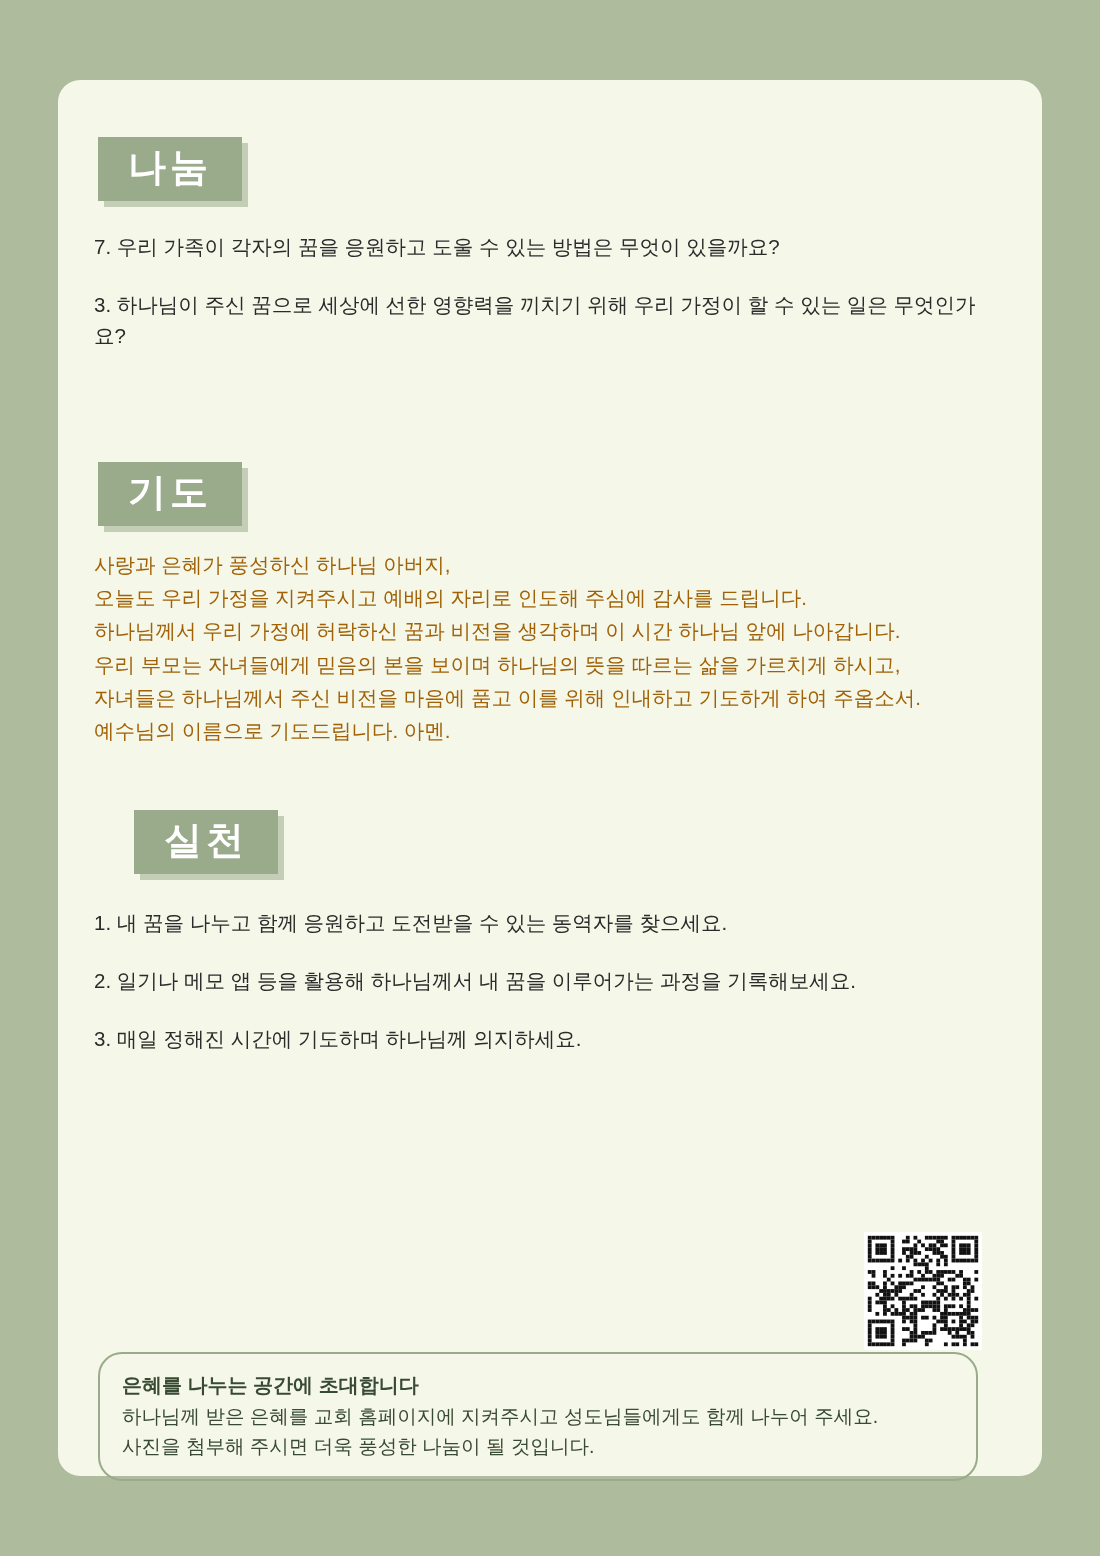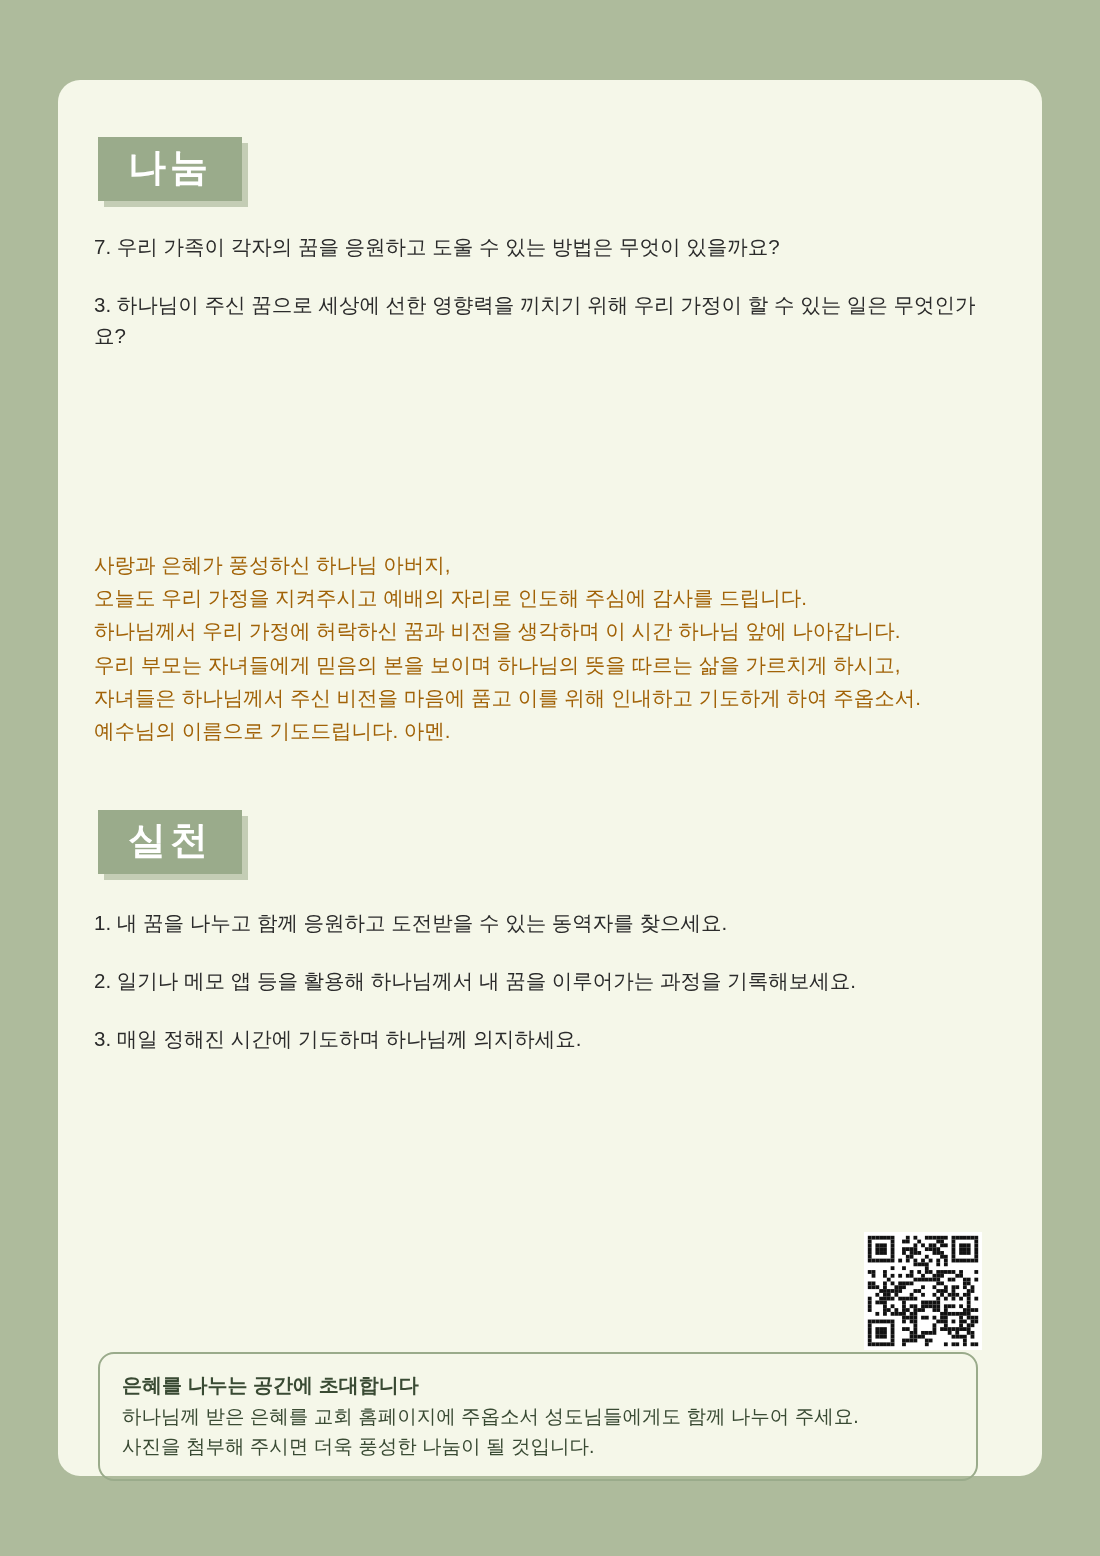--- a/index.html
+++ b/index.html
@@ -81,21 +81,21 @@
   }
   .qr canvas, .qr svg { display: block; }
 
   
   .invite {
     position: absolute;
     left: 40px;
     top: 1272px;
     width: 880px;
     border: 2px solid #9aab8b;
-    border-radius: 16px;
+    border-radius: 24px;
     box-sizing: border-box;
     padding: 16px 22px 18px 22px;
     background: transparent;
   }
   .invite-title {
     font-size: 20px;
     font-weight: bold;
     color: #394a33;
     line-height: 1.5;
     margin-bottom: 2px;
@@ -114,28 +114,31 @@
   <div class="inner">
 
     <div class="badge-wrap" style="top:57px;">
       <span class="badge">나눔</span>
     </div>
     <div class="qlist" style="top:152px;">
       <div class="qitem">7. 우리 가족이 각자의 꿈을 응원하고 도울 수 있는 방법은 무엇이 있을까요?</div>
       <div class="qitem">3. 하나님이 주신 꿈으로 세상에 선한 영향력을 끼치기 위해 우리 가정이 할 수 있는 일은 무엇인가요?</div>
     </div>
 
+    <div class="badge-wrap" style="top:382px;">
+      <span class="badge">기도</span>
+    </div>
     <div class="prayer" style="top:468px;">사랑과 은혜가 풍성하신 하나님 아버지,
 오늘도 우리 가정을 지켜주시고 예배의 자리로 인도해 주심에 감사를 드립니다.
 하나님께서 우리 가정에 허락하신 꿈과 비전을 생각하며 이 시간 하나님 앞에 나아갑니다.
 우리 부모는 자녀들에게 믿음의 본을 보이며 하나님의 뜻을 따르는 삶을 가르치게 하시고,
 자녀들은 하나님께서 주신 비전을 마음에 품고 이를 위해 인내하고 기도하게 하여 주옵소서.
 예수님의 이름으로 기도드립니다. 아멘.</div>
 
-    <div class="badge-wrap" style="top:730px;">
+    <div class="badge-wrap" style="top:730px;margin-left:36px;">
       <span class="badge">실천</span>
     </div>
     <div class="qlist" style="top:828px;">
       <div class="qitem">1. 내 꿈을 나누고 함께 응원하고 도전받을 수 있는 동역자를 찾으세요.</div>
       <div class="qitem">2. 일기나 메모 앱 등을 활용해 하나님께서 내 꿈을 이루어가는 과정을  기록해보세요.</div>
       <div class="qitem">3. 매일 정해진 시간에 기도하며  하나님께 의지하세요.</div>
     </div>
 
     <div class="qr" id="qr">
         <svg width="118" height="118" viewBox="0 0 124 124">
@@ -535,18 +538,18 @@
           <rect x="92" y="116" width="4" height="4" fill="#111111"></rect>
           <rect x="96" y="116" width="4" height="4" fill="#111111"></rect>
           <rect x="104" y="116" width="4" height="4" fill="#111111"></rect>
           <rect x="112" y="116" width="4" height="4" fill="#111111"></rect>
           <rect x="116" y="116" width="4" height="4" fill="#111111"></rect>
         </svg>
       </div>
 
     <div class="invite">
       <div class="invite-title">은혜를 나누는 공간에 초대합니다</div>
-      <div class="invite-body">하나님께 받은 은혜를 교회 홈페이지에 주옵소서 성도님들에게도  함께 나누어 주세요.
+      <div class="invite-body">하나님께 받은 은혜를 교회 홈페이지에 지켜주시고 성도님들에게도  함께 나누어 주세요.
 사진을 첨부해 주시면 더욱 풍성한 나눔이 될 것입니다.</div>
     </div>
 
   </div>
 </div>
 
 </body></html>

